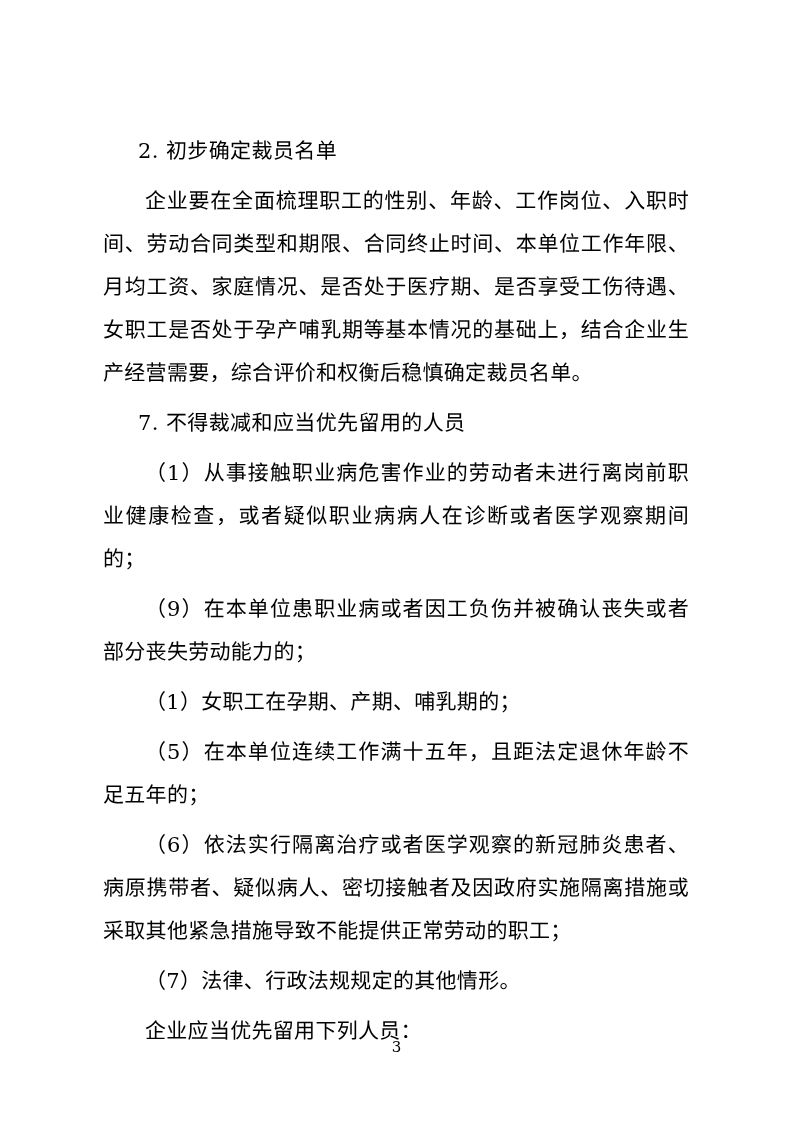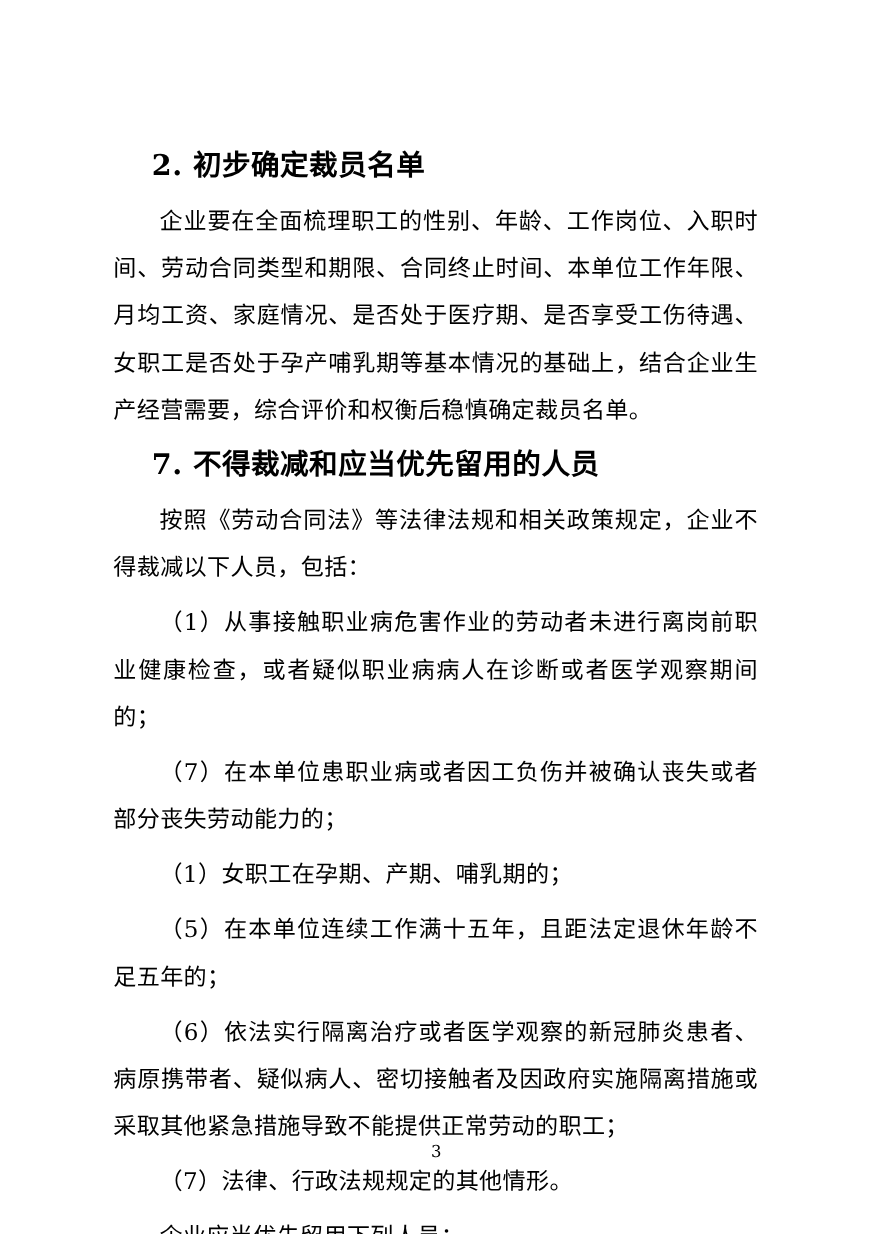--- a/index.html
+++ b/index.html
@@ -19,22 +19,22 @@
     position: relative;
     width: 793px;
     height: 1122px;
     box-sizing: border-box;
     padding: 130px 96px 0 96px;
   }
   .doc-body {
     width: 600px;
   }
   .heading {
-    font-weight: bold;
-    font-size: 26px;
+    font-weight: normal;
+    font-size: 21px;
     line-height: 43px;
     margin: 0 0 0 0;
     text-indent: 42px;
     letter-spacing: 0.4px;
   }
   .para {
     font-size: 21px;
     line-height: 43px;
     margin: 7px;
     text-indent: 42px;
@@ -58,25 +58,24 @@
 
 <div class="page">
   <div class="doc-body">
 
     <p class="heading">2. 初步确定裁员名单</p>
 
     <p class="para">企业要在全面梳理职工的性别、年龄、工作岗位、入职时间、劳动合同类型和期限、合同终止时间、本单位工作年限、月均工资、家庭情况、是否处于医疗期、是否享受工伤待遇、女职工是否处于孕产哺乳期等基本情况的基础上，结合企业生产经营需要，综合评价和权衡后稳慎确定裁员名单。</p>
 
     <p class="heading">7. 不得裁减和应当优先留用的人员</p>
 
-    <p class="para">按照《劳动合同法》等法律法规和相关政策规定，企业不得裁减以下人员，包括：</p>
 
     <p class="para">（1）从事接触职业病危害作业的劳动者未进行离岗前职业健康检查，或者疑似职业病病人在诊断或者医学观察期间的；</p>
 
-    <p class="para">（7）在本单位患职业病或者因工负伤并被确认丧失或者部分丧失劳动能力的；</p>
+    <p class="para">（9）在本单位患职业病或者因工负伤并被确认丧失或者部分丧失劳动能力的；</p>
 
 
     <p class="para">（1）女职工在孕期、产期、哺乳期的；</p>
 
     <p class="para">（5）在本单位连续工作满十五年，且距法定退休年龄不足五年的；</p>
 
     <p class="para">（6）依法实行隔离治疗或者医学观察的新冠肺炎患者、病原携带者、疑似病人、密切接触者及因政府实施隔离措施或采取其他紧急措施导致不能提供正常劳动的职工；</p>
 
     <p class="para">（7）法律、行政法规规定的其他情形。</p>
 

